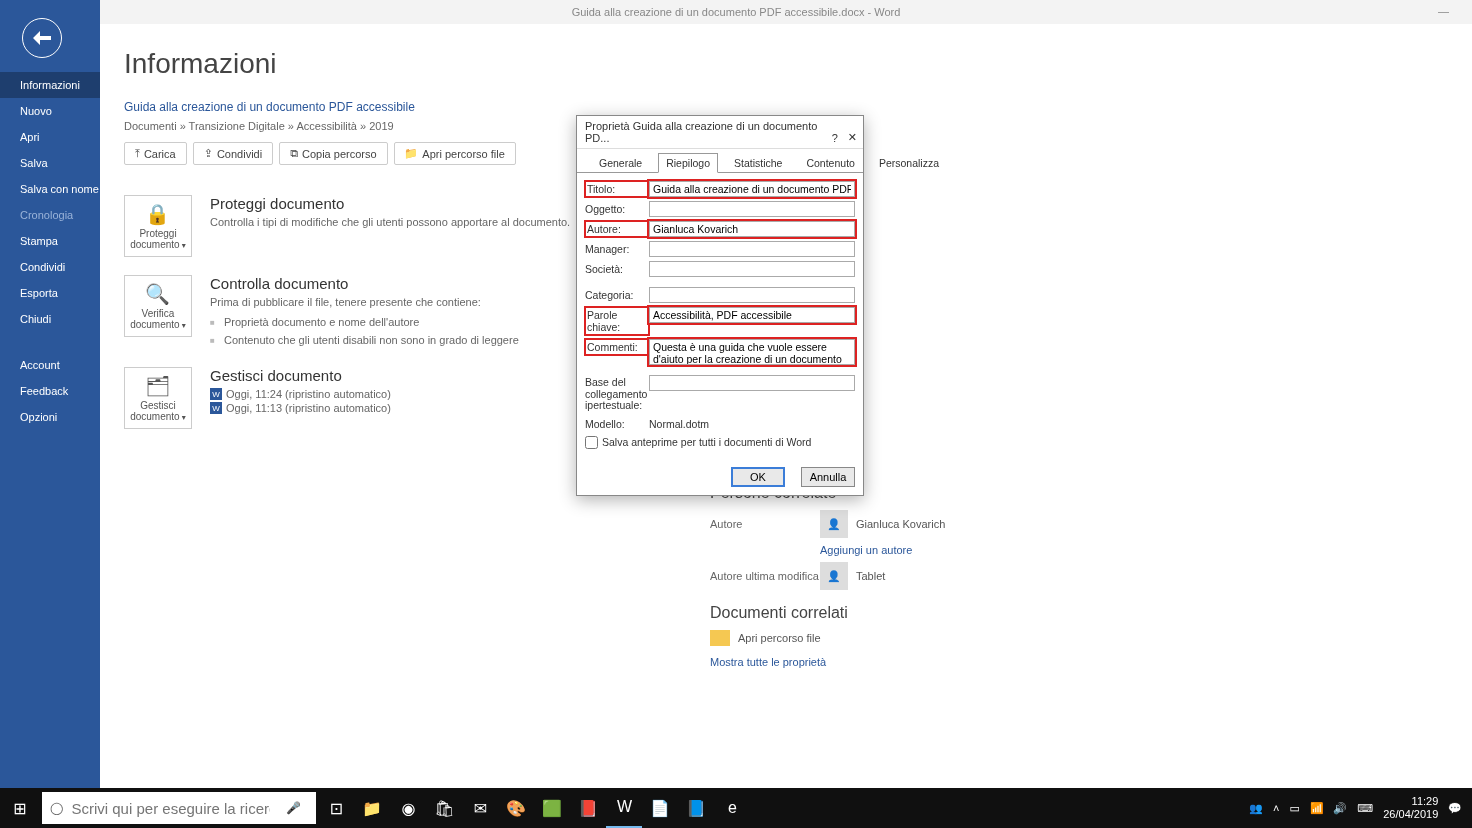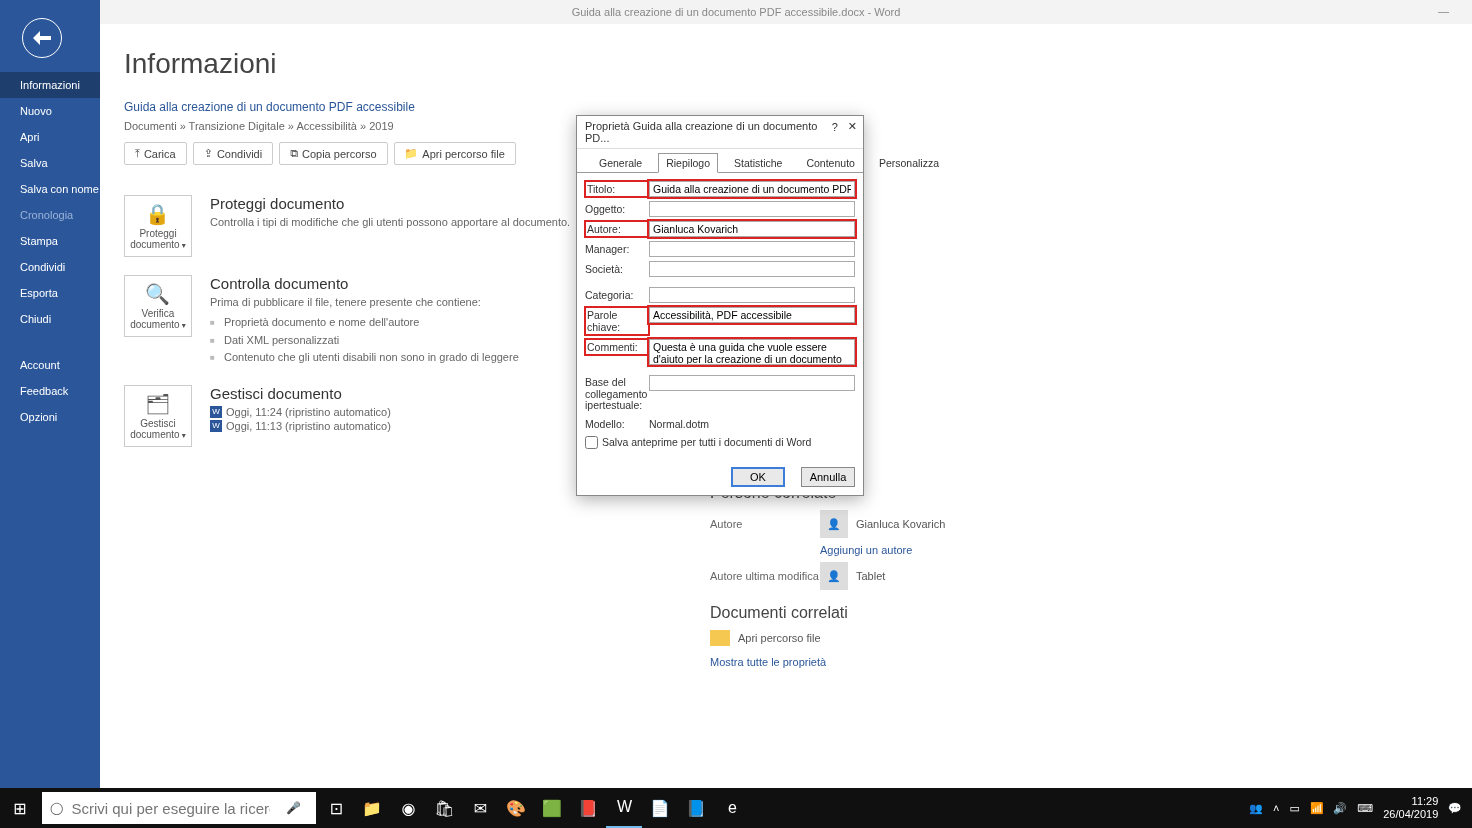--- a/index.html
+++ b/index.html
@@ -46,21 +46,21 @@
 .info-col { position: absolute; left: 610px; top: 460px; width: 340px; font-size: 11px; color: #555; }
 .info-col h4 { font-size: 16px; font-weight: normal; color: #444; margin-bottom: 8px; }
 .info-row { display: flex; align-items: center; margin-bottom: 6px; }
 .info-row .lbl { width: 110px; color: #666; }
 .avatar { width: 28px; height: 28px; background: #ddd; margin-right: 8px; display:inline-flex; align-items:center; justify-content:center; color:#999; }
 .link { color: #2b579a; cursor: pointer; }
 .folder-ico { width: 20px; height: 16px; background: #f5c852; margin-right: 8px; }
 
 
 .dialog { position: absolute; left: 576px; top: 115px; width: 288px; background: #fff; border: 1px solid #888; box-shadow: 0 4px 16px rgba(0,0,0,0.3); font-size: 11px; }
-.dlg-title { display: flex; align-items: flex-start; justify-content: space-between; padding: 4px 6px 4px 8px; border-bottom: 1px solid #ddd; }
+.dlg-title { display: flex; align-items: flex-end; justify-content: space-between; padding: 4px 6px 4px 8px; border-bottom: 1px solid #ddd; }
 .dlg-title .t { font-size: 11px; }
 .dlg-close-group { display:flex; gap:10px; align-items:center; }
 .dlg-tabs { display: flex; padding: 4px 6px 0 6px; gap: 0; }
 .dlg-tab { padding: 3px 7px; border: 1px solid transparent; font-size: 10.5px; color: #333; cursor:pointer;margin-left:8px; }
 .dlg-tab.active { border: 1px solid #999; border-bottom: 1px solid #fff; background: #fff; position:relative; z-index:2; }
 .dlg-body { padding: 8px 8px 4px 8px; border-top: 1px solid #999; margin-top:-1px; }
 .field { display: flex; align-items: flex-start; margin-bottom: 4px; }
 .field label { width: 64px; font-size: 10.5px; color: #333; padding-top: 2px; }
 .field input, .field textarea { flex: 1; border: 1px solid #aaa; font-size: 10.5px; padding: 1px 3px; font-family: inherit; background:#fff; }
 .field textarea { height: 26px; resize: none; }
@@ -156,21 +156,20 @@
   <div class="section">
     <div class="big-btn">
       <div class="icon">🔍</div>
       <div class="drop">Verifica documento</div>
     </div>
     <div class="section-body">
       <h3>Controlla documento</h3>
       <p>Prima di pubblicare il file, tenere presente che contiene:</p>
       <ul class="bullets">
         <li>Proprietà documento e nome dell'autore</li>
-        <li>Dati XML personalizzati</li>
         <li>Contenuto che gli utenti disabili non sono in grado di leggere</li>
       </ul>
     </div>
   </div>
 
   <div class="section">
     <div class="big-btn">
       <div class="icon">🗂</div>
       <div class="drop">Gestisci documento</div>
     </div>

